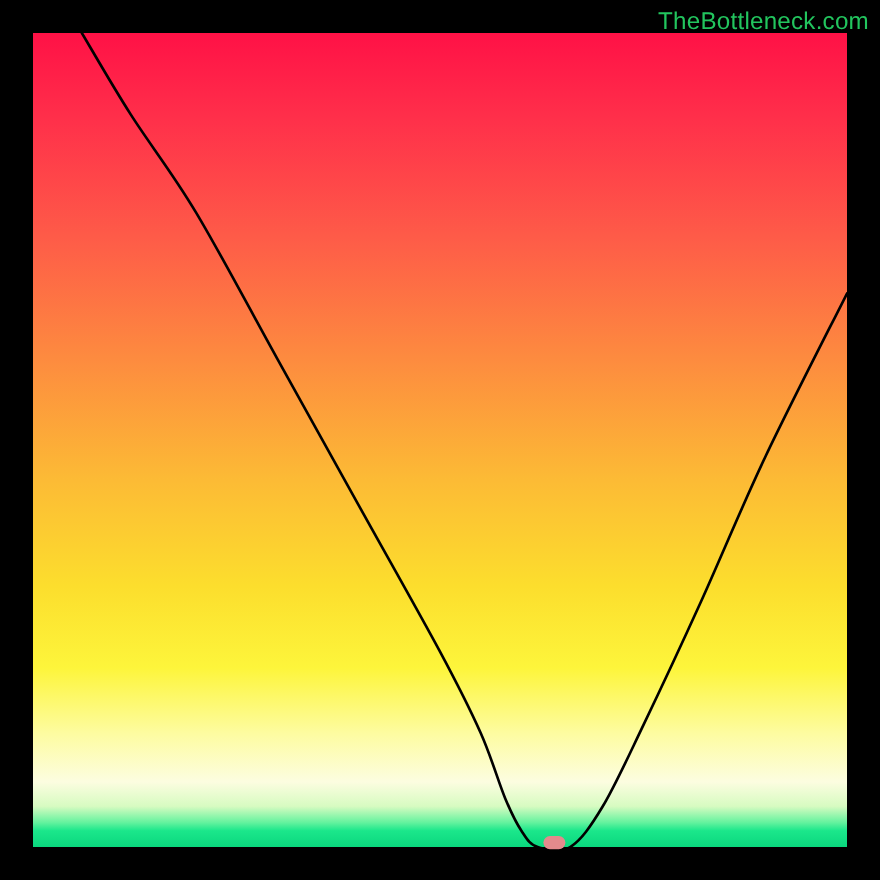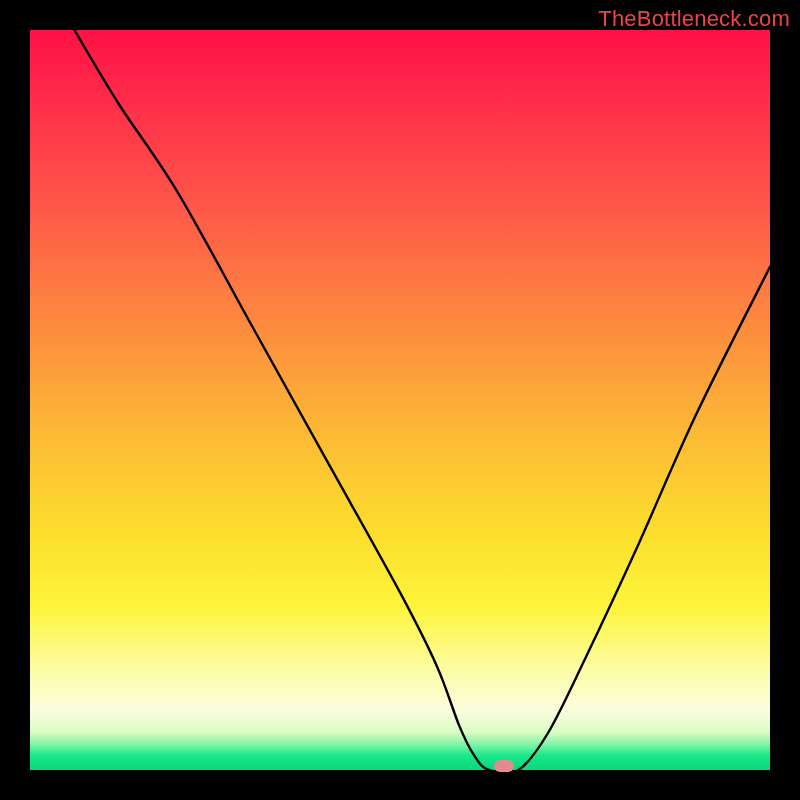--- a/index.html
+++ b/index.html
@@ -38,21 +38,21 @@
       #d7fbc1 95%,
       #63f29e 97%,
       #1be78b 98%,
       #0ad77e 100%
     );
   }
   .watermark {
     position: absolute;
     top: 6px;
     right: 10px;
-    color: #ef4444;
+    color: #22c55e;
     font-size: 22px;
     font-weight: 500;
     letter-spacing: 0.2px;
     user-select: none;
   }
   
   .curve {
     position: absolute;
     left: 30px;
     top: 30px;

